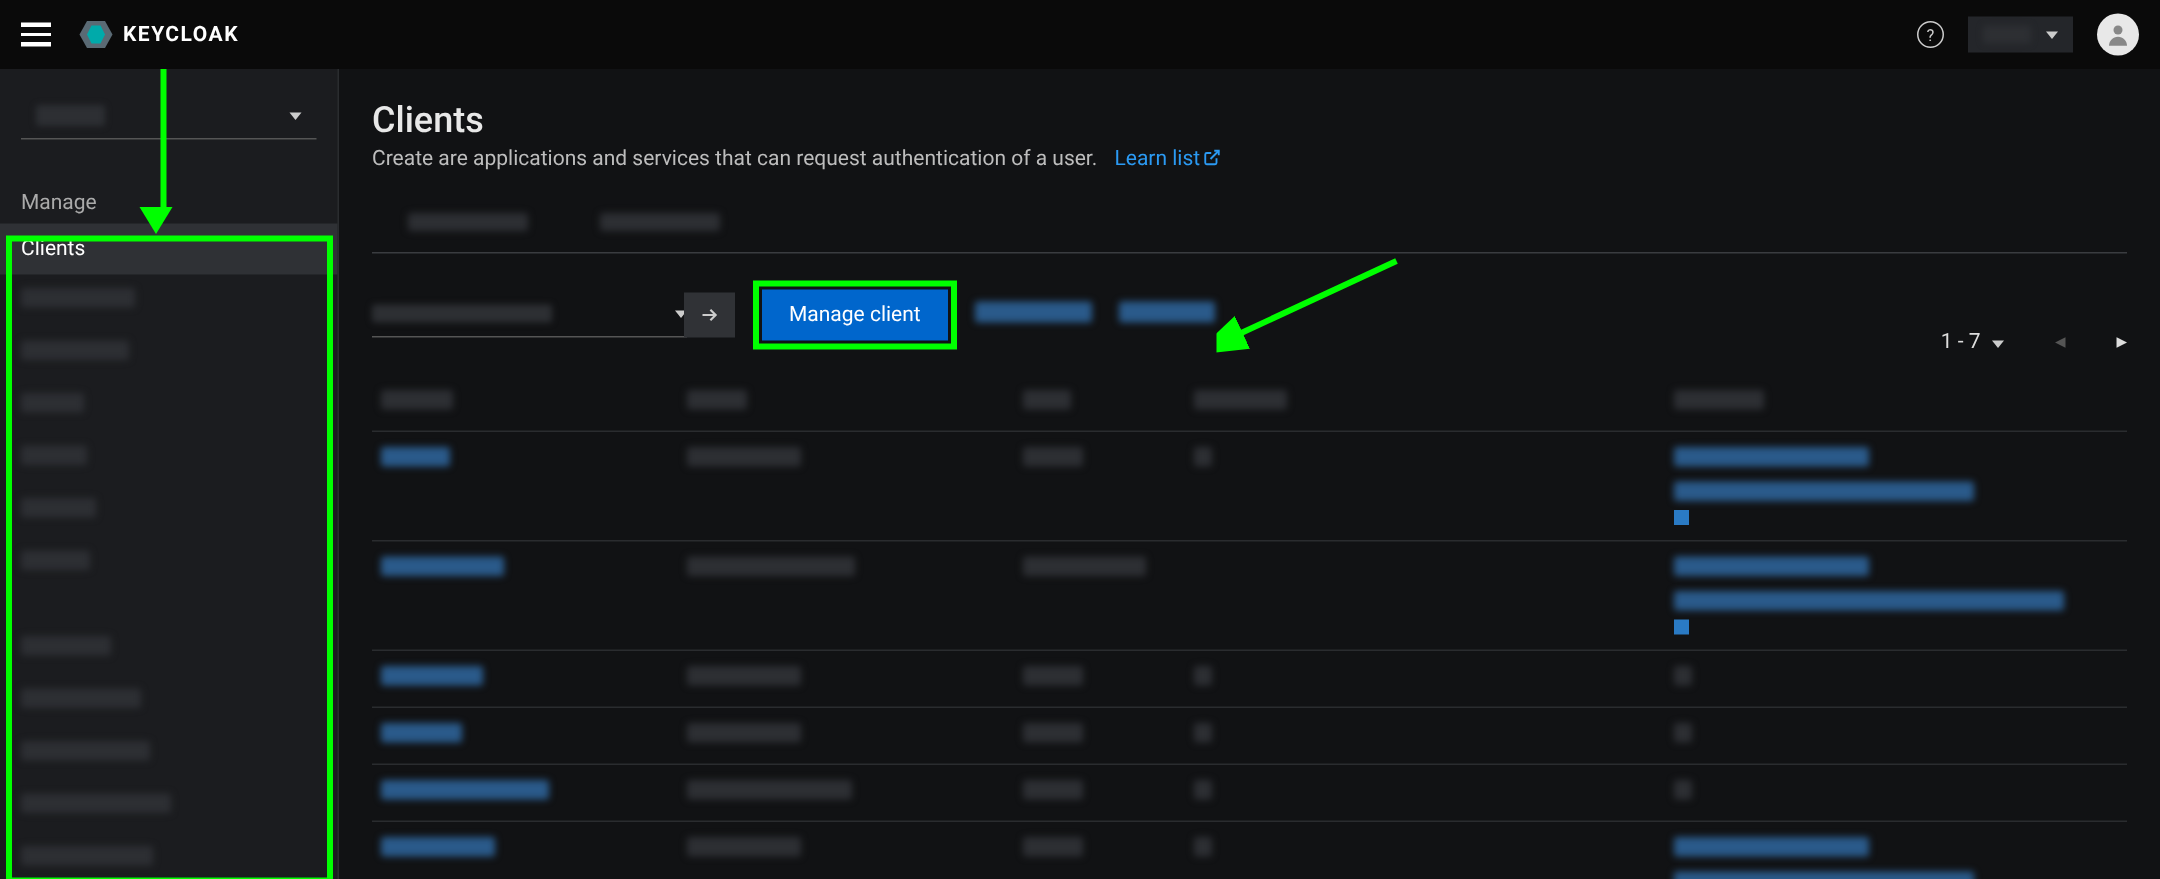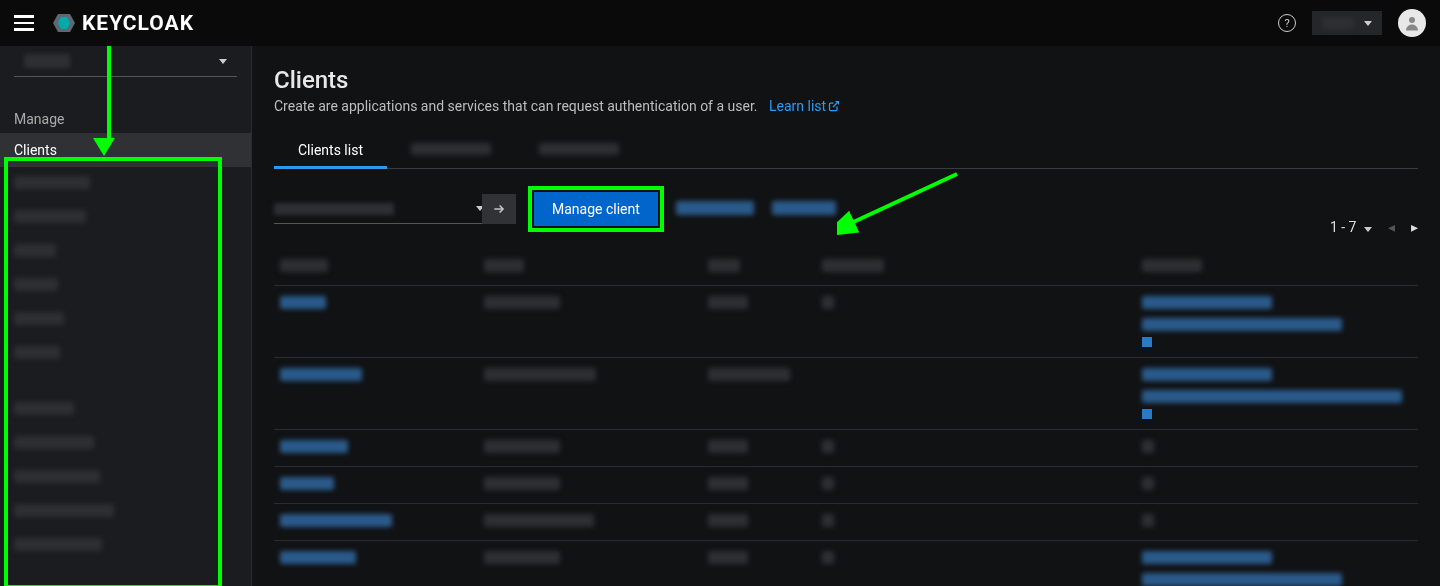--- a/index.html
+++ b/index.html
@@ -18,32 +18,32 @@
   *{box-sizing:border-box;}
   html,body{margin:0;padding:0;width:1440px;height:586px;overflow:hidden;background:var(--bg);color:var(--text);font-family:-apple-system,BlinkMacSystemFont,"Segoe UI",Roboto,sans-serif;font-size:14px;}
   
   
   .header{height:46px;background:var(--header);display:flex;align-items:center;padding:0 14px;justify-content:space-between;}
   .hleft{display:flex;align-items:center;gap:18px;}
   .hamburger{cursor:pointer;display:flex;flex-direction:column;gap:4px;width:20px;}
   .hamburger span{height:2.5px;background:#fff;}
   .logo{display:flex;align-items:center;gap:6px;}
   .logo-icon{width:24px;height:24px;}
-  .logo-text{font-weight:700;letter-spacing:1px;font-size:21px;color:#fff;}
+  .logo-text{font-weight:700;letter-spacing:1px;font-size:14px;color:#fff;}
   .hright{display:flex;align-items:center;gap:16px;}
   .help-circle{width:18px;height:18px;border:1.6px solid #ccc;border-radius:50%;display:flex;align-items:center;justify-content:center;font-size:11px;color:#ccc;}
   .realm-badge{background:var(--bg3);padding:6px 10px;display:flex;align-items:center;gap:10px;min-width:66px;}
   .realm-badge .blk{width:32px;height:12px;background:var(--blur-bg);filter:blur(2px);border-radius:2px;}
   .caret-down{width:0;height:0;border-left:4px solid transparent;border-right:4px solid transparent;border-top:5px solid #ccc;}
   .avatar{width:28px;height:28px;background:#e8e8e8;border-radius:50%;display:flex;align-items:center;justify-content:center;}
   .avatar svg{width:18px;height:18px;}
 
   
   .body{display:flex;height:540px;}
-  .sidebar{width:252px;background:var(--bg2);border-right:1px solid #2a2c2f;padding-top:0;position:relative;}
+  .sidebar{width:226px;background:var(--bg2);border-right:1px solid #2a2c2f;padding-top:16px;position:relative;}
   .realm-select{margin:0 14px 28px 14px;border-bottom:1px solid #555;padding:8px 10px;display:flex;align-items:center;justify-content:space-between;cursor:pointer;}
   .realm-select .blk{width:46px;height:14px;background:var(--blur-bg);filter:blur(2px);border-radius:2px;}
   .section-label{padding:6px 14px;color:#aaa;font-size:14px;}
   .nav-item{padding:9px 14px;color:#c5c5c5;cursor:pointer;font-size:14px;}
   .nav-item.active{background:#2f3135;color:#fff;}
   .nav-item .blk{display:inline-block;height:13px;background:var(--blur-bg);filter:blur(2.5px);border-radius:2px;}
   
   
   .arrow-down{position:absolute;left:102px;top:0px;pointer-events:none;}
   .arrow-down .stem{width:4px;height:92px;background:var(--highlight);margin:0 auto;}
@@ -68,21 +68,21 @@
   
   .toolbar{display:flex;align-items:center;padding:14px 0;gap:18px;}
   .search-group{display:flex;align-items:center;border-bottom:1px solid #555;padding:4px 0;width:210px;}
   .search-group .caret{margin-left:auto;}
   .search-group .blk{width:120px;height:12px;background:var(--blur-bg);filter:blur(2px);border-radius:2px;}
   .search-btn{width:34px;height:30px;background:#303236;display:flex;align-items:center;justify-content:center;margin-left:-2px;border:none;cursor:pointer;}
   .btn-primary{background:var(--accent-strong);color:#fff;border:none;padding:9px 18px;font-size:14px;cursor:pointer;font-family:inherit;}
   .btn-primary-wrap{position:relative;display:inline-block;}
   .btn-green-box{left:-6px;top:-6px;right:-6px;bottom:-6px;border:4px solid var(--highlight);position:absolute;pointer-events:none;}
   .tb-link .blk{display:inline-block;height:14px;background:#2a5a8a;filter:blur(2.5px);border-radius:2px;}
-  .pager{margin-left:auto;display:flex;align-items:flex-end;gap:16px;font-size:14px;color:#ddd;margin-top:36px;}
+  .pager{margin-left:auto;display:flex;align-items:flex-end;gap:34px;font-size:14px;color:#ddd;margin-top:36px;}
   .pager .caret-down{display:inline-block;margin-left:4px;}
   .chev{color:#555;}
   .chev.en{color:#ddd;cursor:pointer;}
 
   
   .arrow-diag{position:absolute;left:585px;top:124px;pointer-events:none;}
 
   
   .table{width:100%;}
   .trow{display:grid;grid-template-columns:200px 220px 110px 316px 310px 30px;gap:4px;padding:10px 6px;border-bottom:1px solid #2a2c2f;align-items:start;}
@@ -159,21 +159,20 @@
     <p class="subtitle">
       <span>Create are applications and services that can request authentication of a user.</span>
       <a href="#" class="learn-more"><span>Learn list</span><svg class="ext-icon" width="12" height="12" viewBox="0 0 24 24" fill="none" stroke="#2b9af3" stroke-width="2.5">
             <path d="M18 13v6a2 2 0 0 1-2 2H5a2 2 0 0 1-2-2V8a2 2 0 0 1 2-2h6"></path>
             <polyline points="15 3 21 3 21 9"></polyline>
             <line x1="10" y1="14" x2="21" y2="3"></line>
           </svg></a>
     </p>
 
     <div class="tabs">
-      <div class="tab active"><span>Clients list</span></div>
       <div class="tab"><span class="blk" style="width:80px"></span></div>
       <div class="tab"><span class="blk" style="width:80px"></span></div>
     </div>
 
     <div class="toolbar">
       <div style="display:flex;align-items:stretch">
         <div class="search-group">
             <span class="blk"></span>
             <span class="caret caret-down"></span>
           </div>

